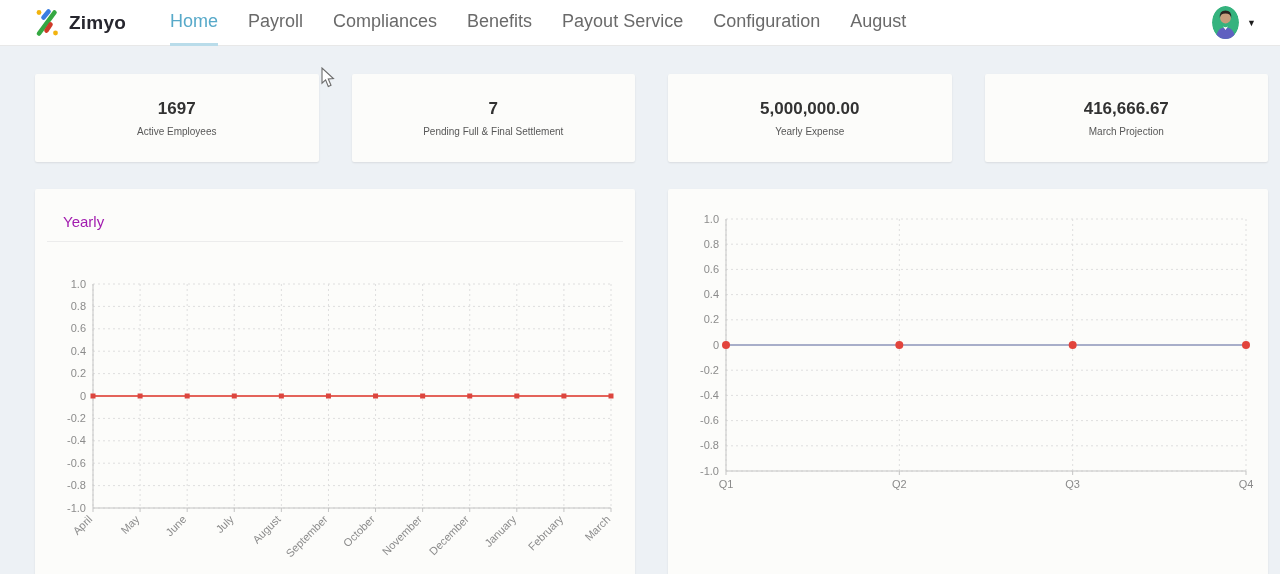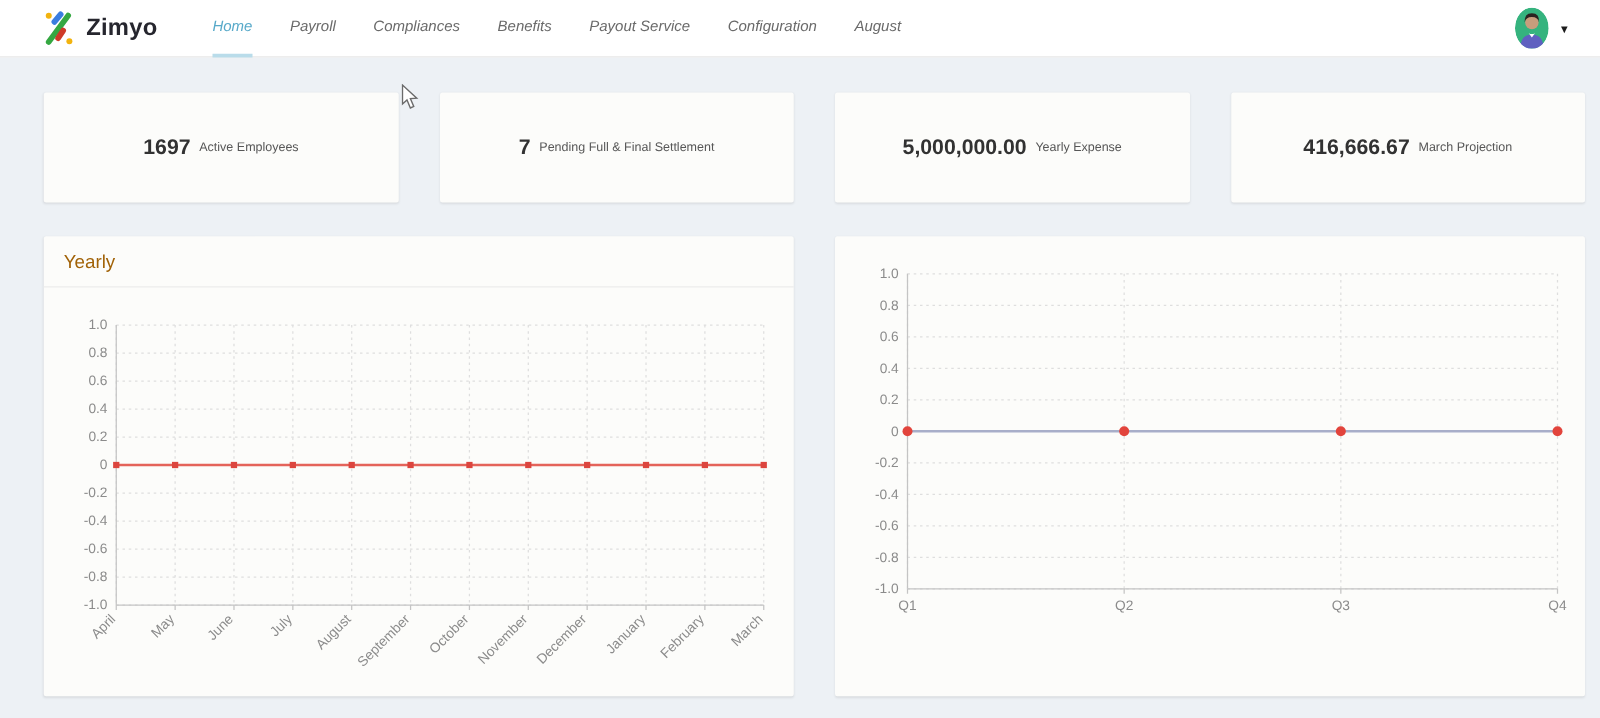--- a/index.html
+++ b/index.html
@@ -11,45 +11,45 @@
   }
   
   header {
     height:46px; background:#ffffff; border-bottom:1px solid #e8e8e8;
     display:flex; align-items:center; padding:0 24px 0 35px;
   }
   .brand { display:flex; align-items:center; gap:9px; }
   .brand-name { font-size:19px; font-weight:bold; color:#26262e; letter-spacing:.2px; }
   nav { display:flex; gap:30px; margin-left:44px; flex:1; height:46px; }
   .nav-item {
-    font-size:12px; color:#6a6a6a; cursor:pointer;
-    line-height:43px; height:46px; border-bottom:3px solid transparent;font-style:italic;
+    font-size:18px; color:#6a6a6a; cursor:pointer;
+    line-height:43px; height:46px; border-bottom:3px solid transparent;
   }
   .nav-item.active { color:#57a9c9; border-bottom:3px solid #b9dcea; }
   .user { display:flex; align-items:center; gap:8px; cursor:pointer; }
   .avatar { width:27px; height:33px; border-radius:50%; overflow:hidden; display:block; }
   .caret { font-size:9px; color:#1c1c1c; }
   
   main { padding:28px 12px 0 35px; }
   .card {
     background:#fcfcfa; border-radius:2px;
     box-shadow:0 1px 2px rgba(0,0,0,.09);
   }
   .stats-row { display:flex; gap:33px; margin-bottom:27px; }
   .stat-card {
-    flex:1; height:88px; display:flex; flex-direction:row;
+    flex:1; height:88px; display:flex; flex-direction:column;
     align-items:center; justify-content:center; gap:7px;
   }
   .stat-value { font-size:17px; font-weight:bold; color:#323232; }
   .stat-label { font-size:10px; color:#575757;text-align:right; }
   .charts-row { display:flex; gap:33px; }
   .chart-card { width:600px; }
   .chart-title {
-    font-size:15px; font-weight:normal; color:#a16207;
-    margin:0; padding:12px 16px 11px; border-bottom:1px solid #ececec;
+    font-size:15px; font-weight:normal; color:#a21caf;
+    margin:12px; padding:12px 16px 11px; border-bottom:1px solid #ececec;
   }
   .chart-wrap { padding:14px 12px 8px 12px; }
   
   .cursor { position:absolute; left:321px; top:67px; z-index:20; pointer-events:none; }
 </style>
 </head>
 <body>
 
 <header>
   <div class="brand">

